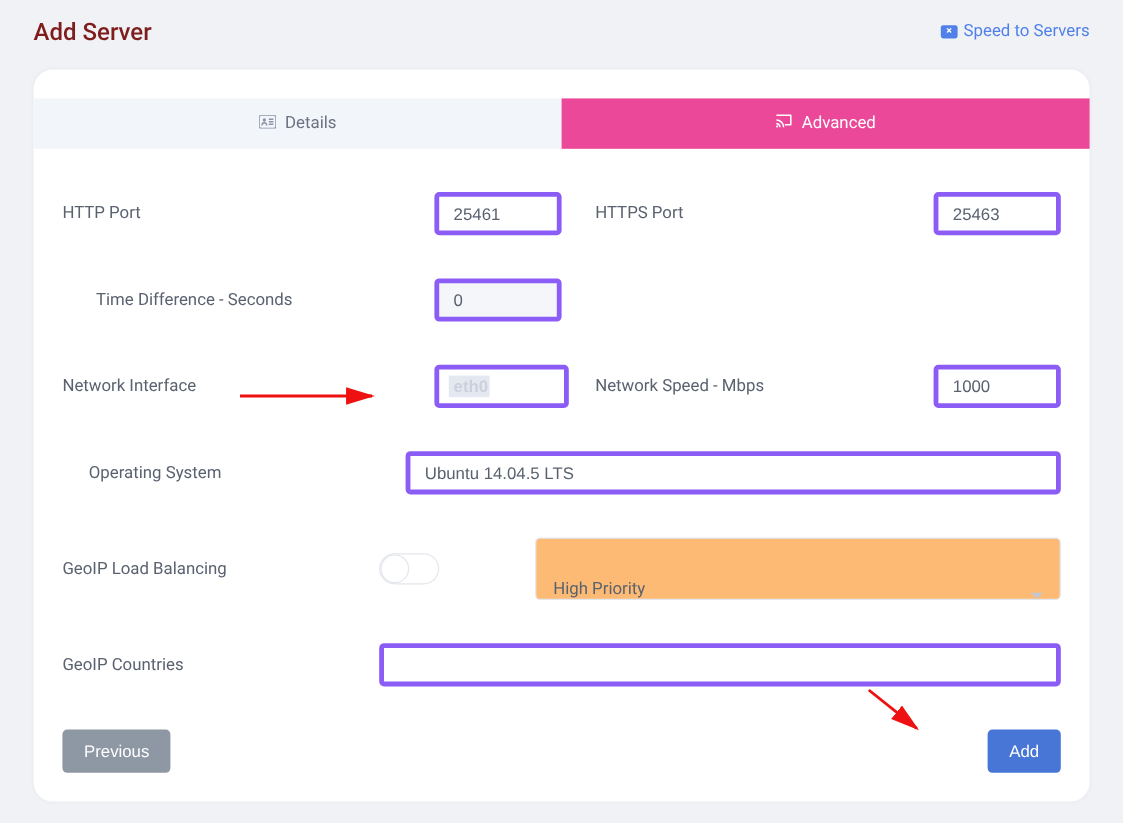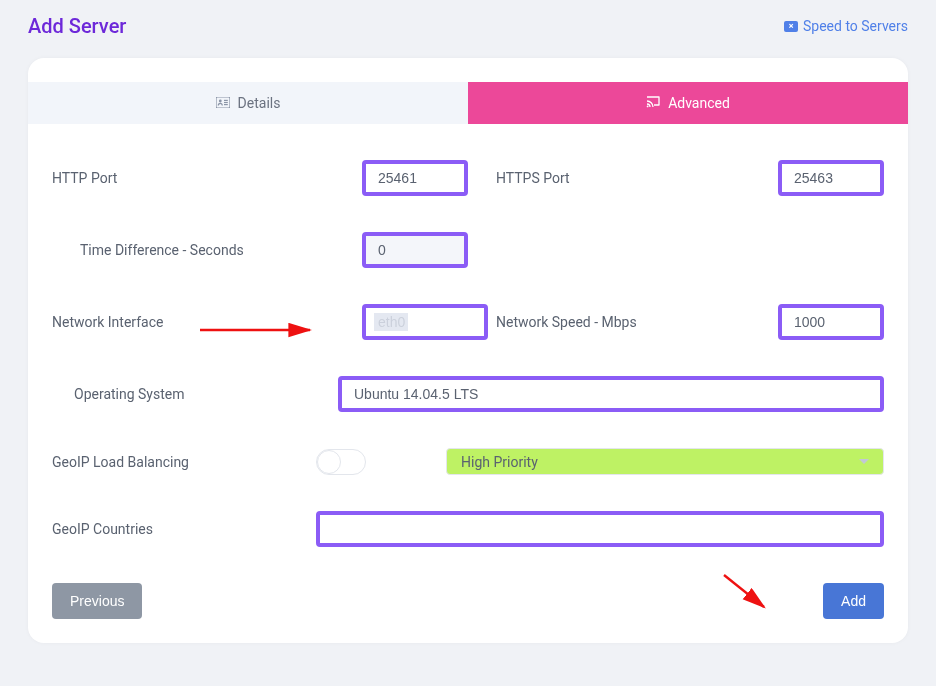--- a/index.html
+++ b/index.html
@@ -14,21 +14,21 @@
   }
   .top-bar {
     display: flex;
     justify-content: space-between;
     align-items: center;
     padding: 14px 28px 20px;
   }
   .page-title {
     font-size: 20px;
     font-weight: 500;
-    color: #6d28d9;
+    color: #7f1d1d;
   }
   .back-link {
     color: #5080e8;
     font-size: 14px;
     text-decoration: none;
     display: flex;
     align-items: center;
     gap: 5px;
     cursor: pointer;
   }
@@ -130,31 +130,31 @@
   .toggle-knob {
     width: 24px; height: 24px;
     border-radius: 50%;
     background: #fff;
     border: 1px solid #e3e6ec;
     position: absolute;
     left: 0; top: 0;
   }
   .dropdown {
     flex: 1;
-    height: 27px;
+    height: 52px;
     border: 1px solid #e3e6ec;
     border-radius: 4px;
     display: flex;
-    align-items: center;
+    align-items: flex-end;
     justify-content: space-between;
     padding: 0 14px;
     font-size: 14px;
     color: #5a6270;
     cursor: pointer;
-    background: #bef264;
+    background: #fdba74;
   }
   .caret-down {
     width: 0; height: 0;
     border-left: 5px solid transparent;
     border-right: 5px solid transparent;
     border-top: 5px solid #c1c8d4;
   }
   .row-countries { display:flex; align-items:center; margin-bottom: 36px; }
   .row-countries .lbl-area { width: 264px; }
   .footer-row {
@@ -241,21 +241,21 @@
         <div class="inp-wrap-small">
           <input class="fld" readonly="" value="0" style="">
         </div>
       </div>
     </div>
 
     <div class="row">
       <div class="col-left">
         <div class="lbl">Network Interface</div>
         <div class="inp-wrap-short" style="position:relative; width:106px;">
-          <input class="fld" style="width: 126px;" value="eth0">
+          <input class="fld" style="width: 112px; font-weight: bold;" value="eth0">
           <span class="selected-hl" style="position:absolute; left:12px; top:9px; height:18px; width:34px; opacity:.85; pointer-events:none;"></span>
         </div>
       </div>
       <div class="col-right" style="padding-left:28px;">
         <div class="lbl">Network Speed - Mbps</div>
         <div class="inp-wrap-small">
           <input class="fld" value="1000" style="">
         </div>
       </div>
     </div>

